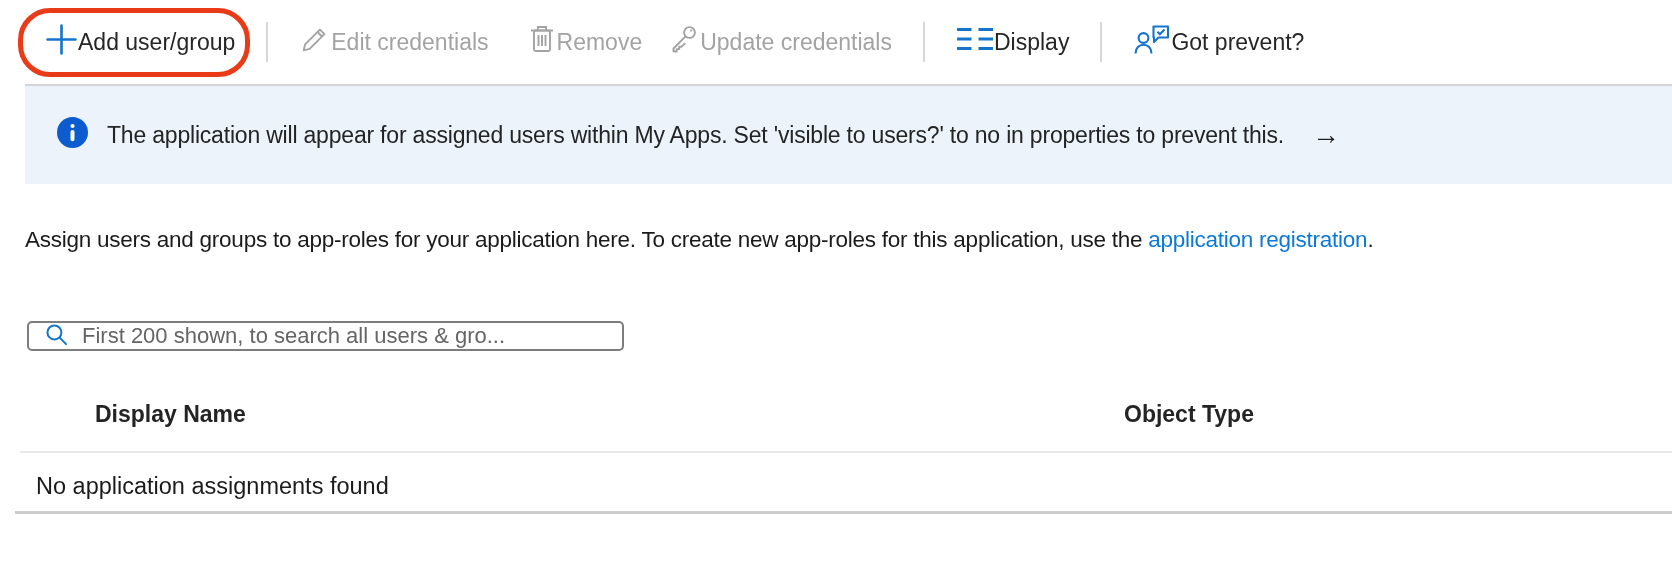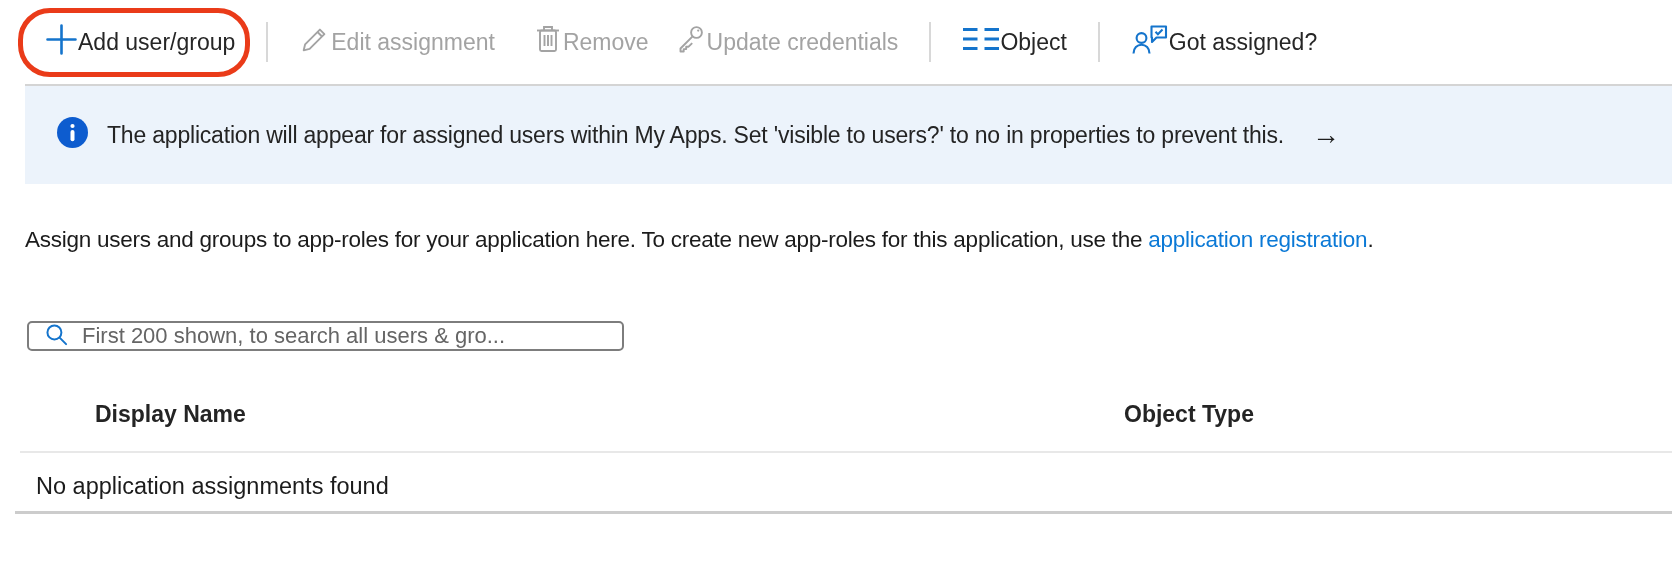--- a/index.html
+++ b/index.html
@@ -102,21 +102,21 @@
 
     <div class="tb-divider"></div>
 
     <button class="tb-item disabled">
       <span class="ic-gray">
         <svg width="32" height="32" viewBox="0 0 32 32" fill="none" stroke="currentColor" stroke-width="1.9" stroke-linejoin="round">
             <path d="M20.9 6.6l4.5 4.5L10.6 25.9l-5.9 1.4 1.4-5.9L20.9 6.6z"></path>
             <path d="M18.5 9l4.5 4.5"></path>
           </svg>
       </span>
-      <span>Edit assignment</span>
+      <span>Edit credentials</span>
     </button>
 
     <button class="tb-item tb-gap disabled">
       <span class="ic-gray">
         <svg width="30" height="32" viewBox="0 0 30 32" fill="none" stroke="currentColor" stroke-width="1.9">
             <path d="M4 7.5h22"></path>
             <path d="M11 7.5V4h8v3.5"></path>
             <rect x="7" y="7.5" width="16" height="20.5" rx="1.5"></rect>
             <path d="M11.5 12v11M15 12v11M18.5 12v11"></path>
           </svg>
@@ -136,35 +136,35 @@
     </button>
 
     <div class="tb-divider"></div>
 
     <button class="tb-item">
       <span class="ic-blue">
         <svg width="38" height="26" viewBox="0 0 38 26" fill="none" stroke="currentColor" stroke-width="3.1">
             <path d="M1 3.5h14.5M1 13h14.5M1 22.5h14.5M22.5 3.5H37M22.5 13H37M22.5 22.5H37"></path>
           </svg>
       </span>
-      <span>Object</span>
+      <span>Display</span>
     </button>
 
     <div class="tb-divider"></div>
 
     <button class="tb-item">
       <span class="ic-blue">
         <svg width="38" height="34" viewBox="0 0 38 34" fill="none" stroke="currentColor" stroke-width="2.1">
             <path d="M20.5 4.5H35v11h-9.5L21 20v-4.5h-0.5z" stroke-linejoin="round"></path>
             <path d="M24.5 9.8l2.4 2.4 4.6-4.6"></path>
             <circle cx="10.5" cy="16" r="4.9"></circle>
             <path d="M2.5 31.5c0-5.6 3.7-8.7 8-8.7s8 3.1 8 8.7"></path>
           </svg>
       </span>
-      <span>Got assigned?</span>
+      <span>Got prevent?</span>
     </button>
 
   </div>
 
   <div class="banner">
     <span>
       <svg width="31" height="31" viewBox="0 0 31 31">
           <circle cx="15.5" cy="15.5" r="15.5" fill="#0d5ccf"></circle>
           <circle cx="15.5" cy="9" r="2.1" fill="#ffffff"></circle>
           <rect x="13.5" y="13" width="4" height="11.3" rx="2" fill="#ffffff"></rect>

